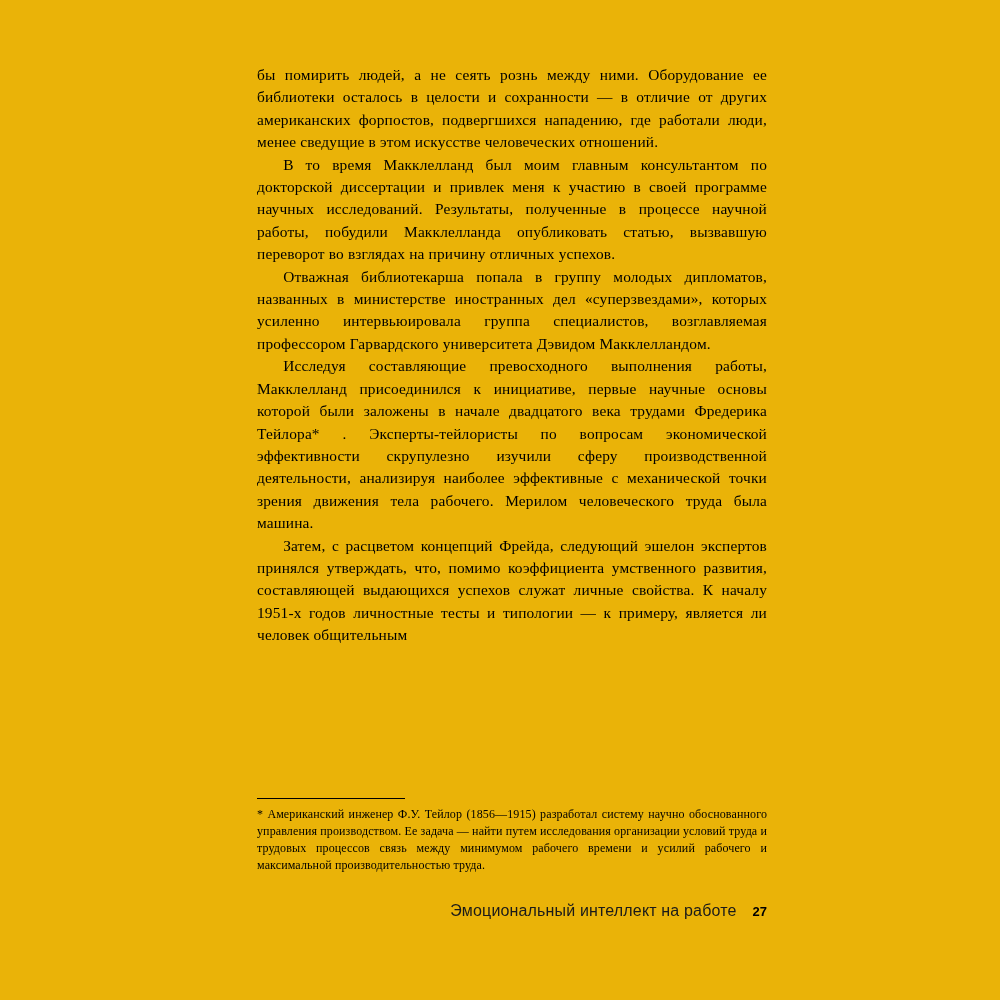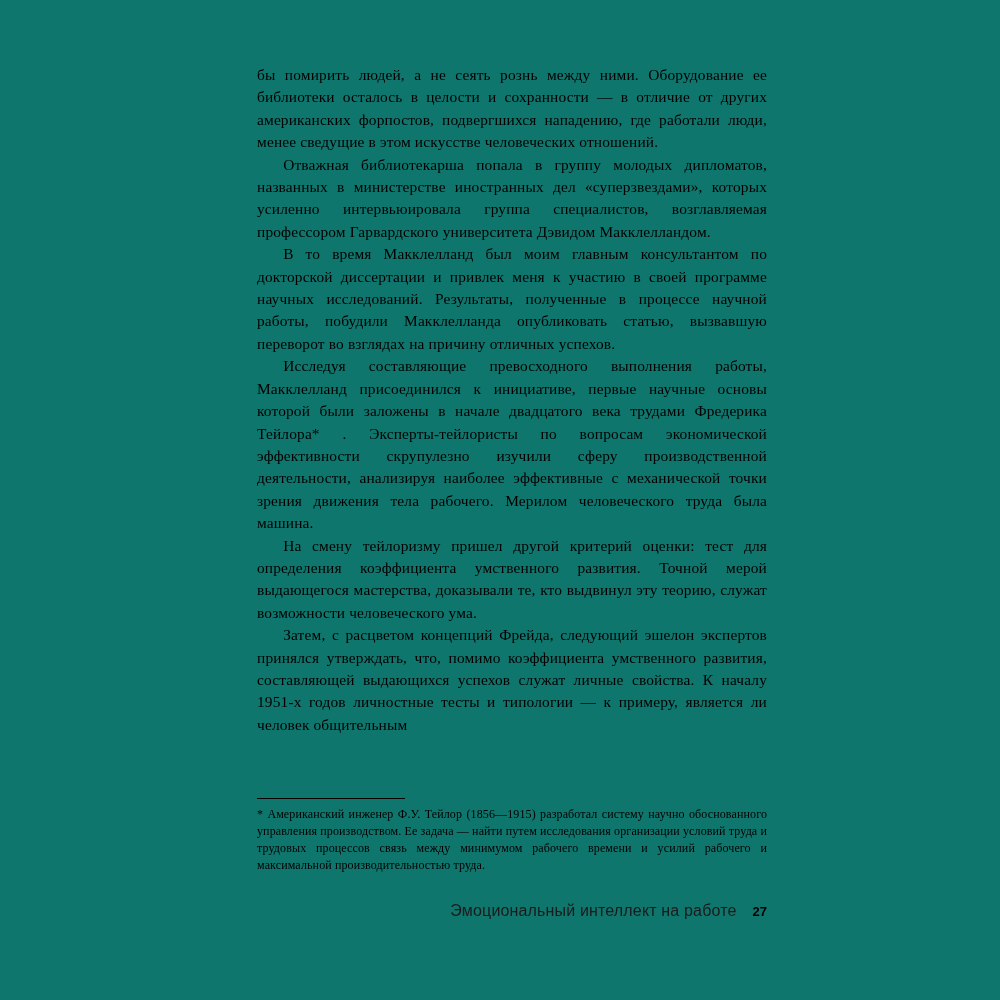--- a/index.html
+++ b/index.html
@@ -11,21 +11,21 @@
     width: 1000px;
     height: 1000px;
     font-family: "Liberation Serif", serif;
     color: #000000;
     overflow: hidden;
   }
   .page {
     position: relative;
     width: 1000px;
     height: 1000px;
-    background: #0f766e;
+    background: #eab308;
     box-sizing: border-box;
   }
   .text-column {
     position: absolute;
     left: 257px;
     top: 64px;
     width: 510px;
   }
   .para {
     margin: 0;
@@ -84,24 +84,23 @@
     color: #000000;
   }
 </style>
 </head>
 <body>
 
 <div class="page">
 
   <div class="text-column">
     <p class="para">бы помирить людей, а не сеять рознь между ними. Оборудование ее библиотеки осталось в целости и сохранности — в отличие от других американских форпостов, подвергшихся нападению, где работали люди, менее сведущие в этом искусстве человеческих отношений.</p>
+    <p class="para indent">В то время Макклелланд был моим главным консультантом по докторской диссертации и привлек меня к участию в своей программе научных исследований. Результаты, полученные в процессе научной работы, побудили Макклелланда опубликовать статью, вызвавшую переворот во взглядах на причину отличных успехов.</p>
     <p class="para indent">Отважная библиотекарша попала в группу молодых дипломатов, названных в министерстве иностранных дел «суперзвездами», которых усиленно интервьюировала группа специалистов, возглавляемая профессором Гарвардского университета Дэвидом Макклелландом.</p>
-    <p class="para indent">В то время Макклелланд был моим главным консультантом по докторской диссертации и привлек меня к участию в своей программе научных исследований. Результаты, полученные в процессе научной работы, побудили Макклелланда опубликовать статью, вызвавшую переворот во взглядах на причину отличных успехов.</p>
     <p class="para indent">Исследуя составляющие превосходного выполнения работы, Макклелланд присоединился к инициативе, первые научные основы которой были заложены в начале двадцатого века трудами Фредерика Тейлора* . Эксперты-тейлористы по вопросам экономической эффективности скрупулезно изучили сферу производственной деятельности, анализируя наиболее эффективные с механической точки зрения движения тела рабочего. Мерилом человеческого труда была машина.</p>
-    <p class="para indent">На смену тейлоризму пришел другой критерий оценки: тест для определения коэффициента умственного развития. Точной мерой выдающегося мастерства, доказывали те, кто выдвинул эту теорию, служат возможности человеческого ума.</p>
     <p class="para indent">Затем, с расцветом концепций Фрейда, следующий эшелон экспертов принялся утверждать, что, помимо коэффициента умственного развития, составляющей выдающихся успехов служат личные свойства. К началу 1951-х годов личностные тесты и типологии — к примеру, является ли человек общительным</p>
   </div>
 
   <div class="footnote-block">
     <div class="footnote-rule"></div>
     <p class="footnote-text">
       <span class="marker">*</span>
       <span>Американский инженер Ф.У. Тейлор (1856—1915) разработал систему научно обоснованного управления производством. Ее задача — найти путем исследования организации условий труда и трудовых процессов связь между минимумом рабочего времени и усилий рабочего и максимальной производительностью труда.</span>
     </p>
   </div>

